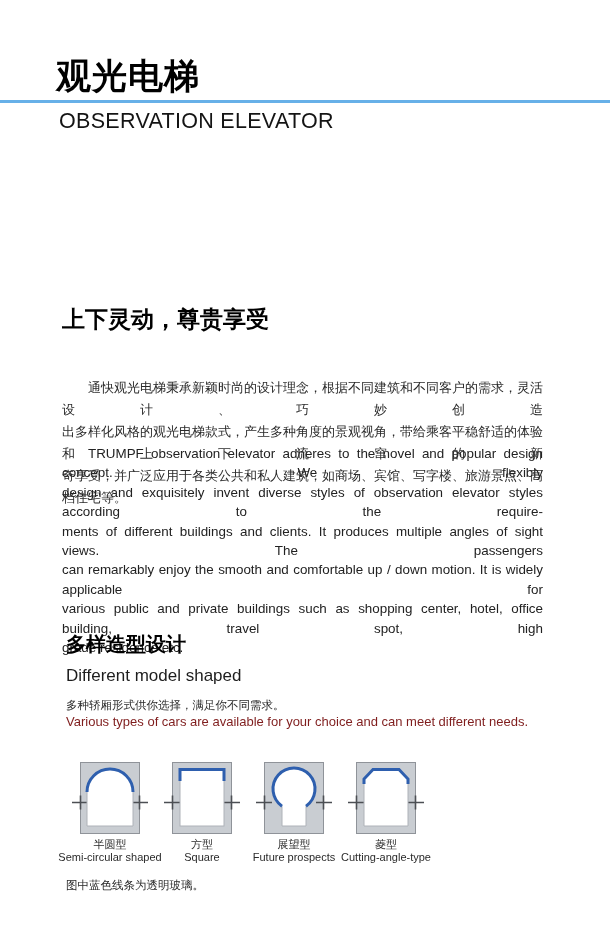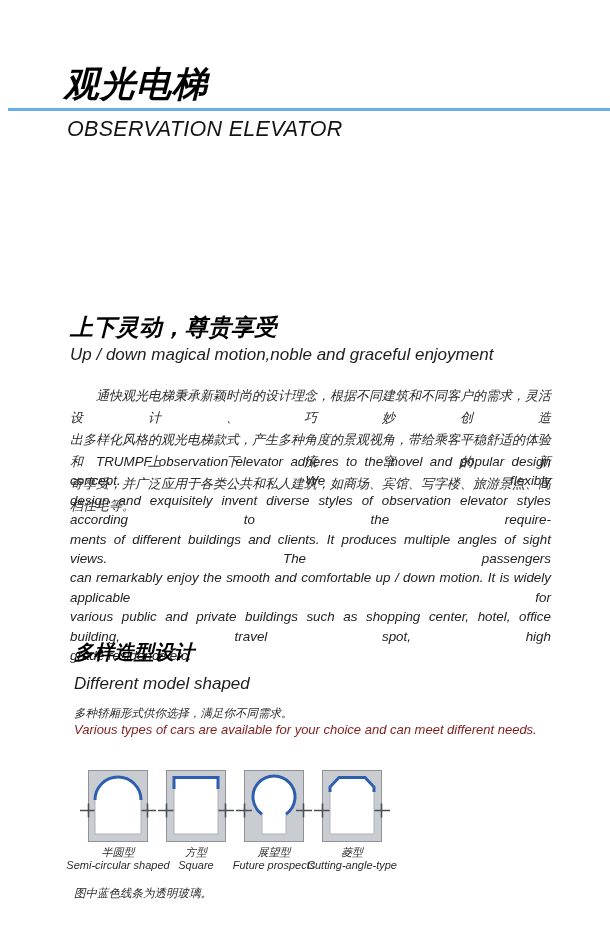--- a/index.html
+++ b/index.html
@@ -7,21 +7,21 @@
     width: 610px; height: 943px;
     font-family: "Liberation Sans", "DejaVu Sans", sans-serif;
     color: #1c1c1c;
   }
   .page {
     position: relative;
     width: 610px; height: 943px;
     background: #ffffff;
     overflow: hidden;
   }
-  .abs { position: absolute; margin: 8px; font-style: italic; }
+  .abs { position: absolute; margin: 0; }
 
   
   .title-zh {
     left: 56px; top: 58px;
     font-size: 35px; font-weight: 800; letter-spacing: 1px;
     color: #000; line-height: 1;
   }
   .divider {
     left: 0; top: 100px; width: 610px; height: 3px;
     background: #67b0e8;
@@ -60,21 +60,21 @@
     left: 66px; top: 632px;
     font-size: 20px; font-weight: 800; color: #000; line-height: 1.2;
   }
   .s2-sub {
     left: 66px; top: 666px;
     font-size: 17px; color: #1d1d1d; line-height: 1.2;
   }
   .intro-zh { left: 66px; top: 699px; font-size: 11.5px; color: #2a2a2a; line-height: 1.2; }
   .intro-en { left: 66px; top: 714px; font-size: 13px;  color: #7f1d1d;    line-height: 1.2; }
 
-  .models { left: 72px; top: 762px; display: flex; gap: 2px; justify-content: flex-end; }
+  .models { left: 72px; top: 762px; display: flex; gap: 16px; justify-content: flex-end; }
   .model  { width: 76px; display: flex; flex-direction: column; align-items: center; }
   .model svg { display: block; }
   .model-label-zh {
     margin-top: 4px; font-size: 11px; color: #2a2a2a;
     white-space: nowrap; text-align: center; line-height: 1.15;
   }
   .model-label-en {
     font-size: 11px; color: #2a2a2a;
     white-space: nowrap; text-align: center; line-height: 1.15;
   }
@@ -85,21 +85,20 @@
 </head>
 <body>
 
 <div class="page">
 
   <h1 class="abs title-zh">观光电梯</h1>
   <div class="abs divider"></div>
   <div class="abs title-en">OBSERVATION ELEVATOR</div>
 
   <h2 class="abs s1-head">上下灵动，尊贵享受</h2>
-  <div class="abs s1-sub">Up / down magical motion,noble and graceful enjoyment</div>
 
   <div class="abs para para-en">
       <div class="jl">TRUMPF observation elevator adheres to the novel and popular design concept.  We flexibly</div>
       <div class="jl">design and exquisitely invent diverse styles of observation elevator styles according to the require-</div>
       <div class="jl">ments of different buildings and clients.  It produces multiple angles of sight views.  The passengers</div>
       <div class="jl">can remarkably enjoy the smooth and comfortable up / down motion.  It is widely applicable for</div>
       <div class="jl">various public and private buildings such as shopping center, hotel, office building, travel spot, high</div>
       <div class="jl">grade residence etc.</div>
     </div>
   <div class="abs para para-zh">

